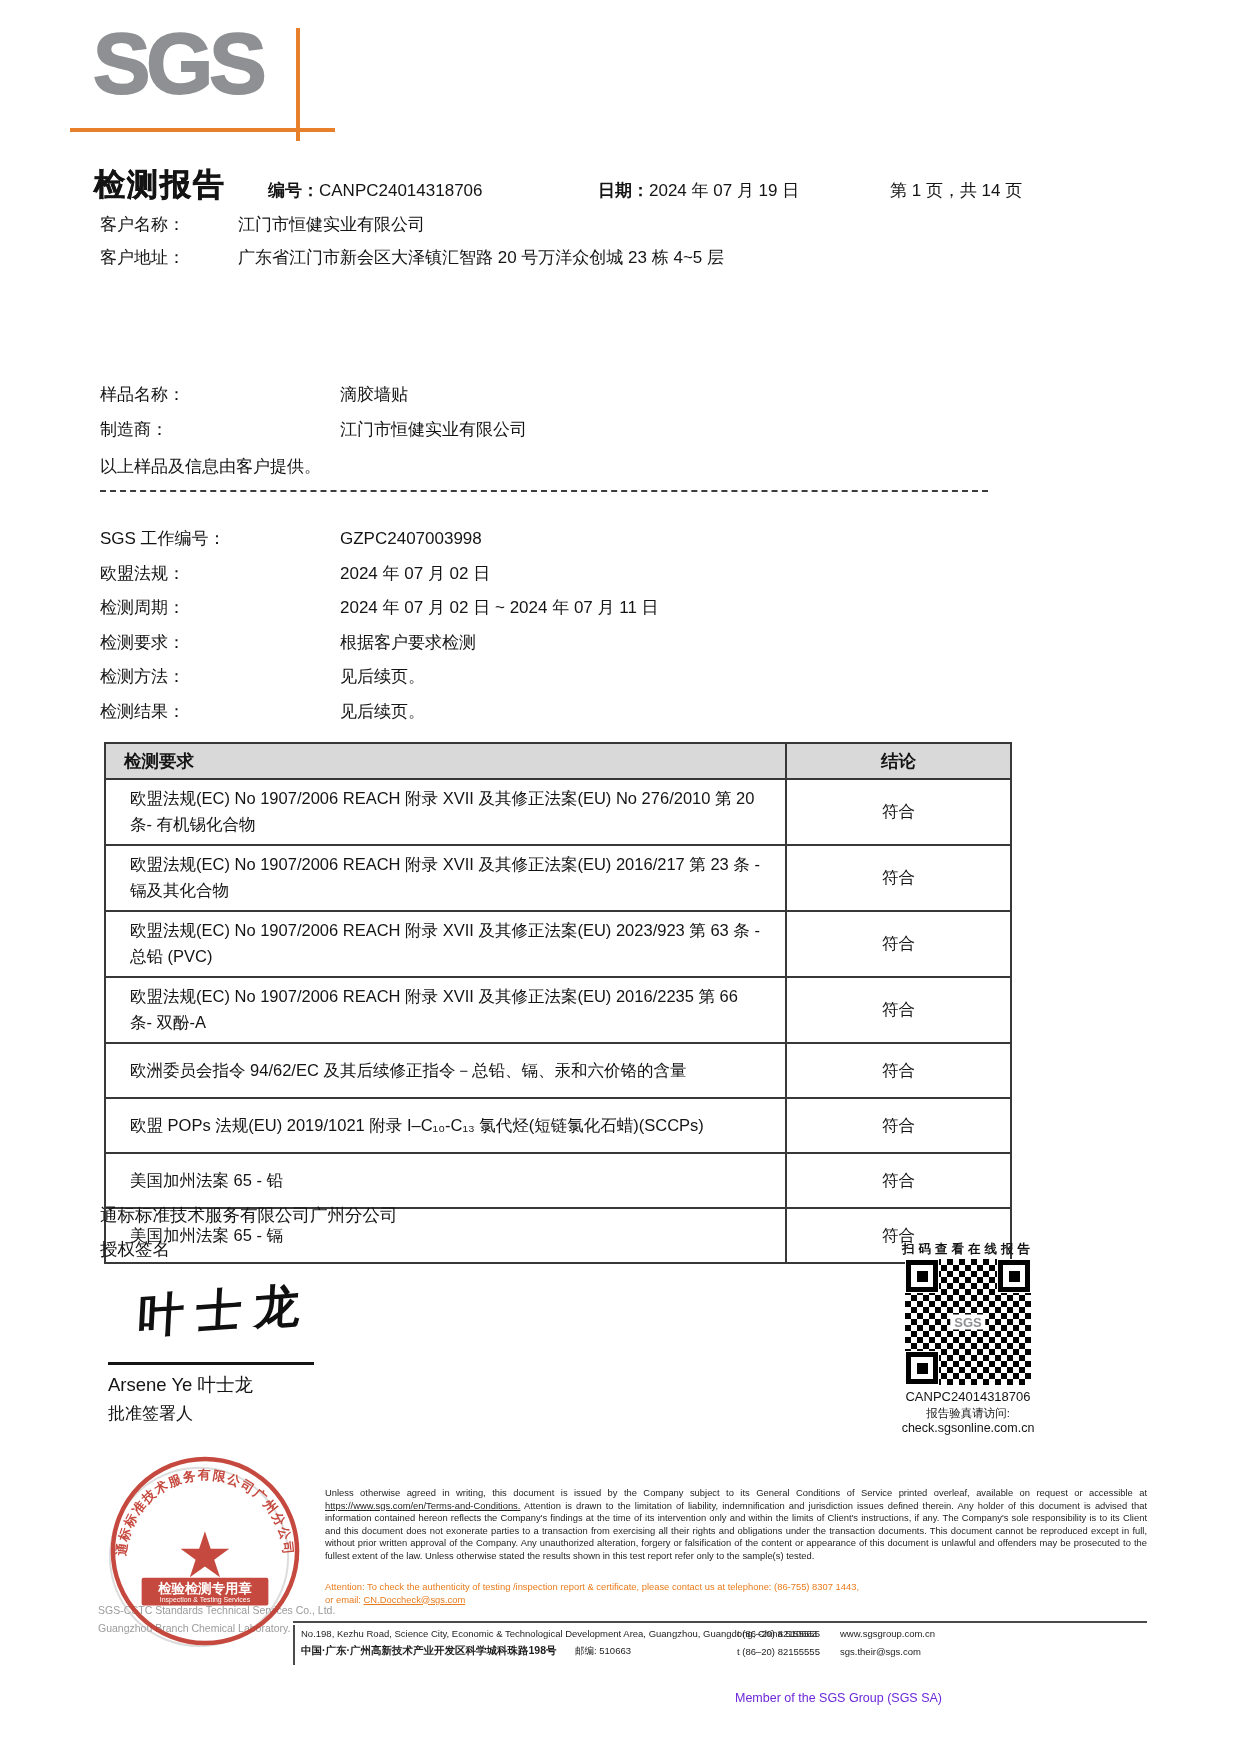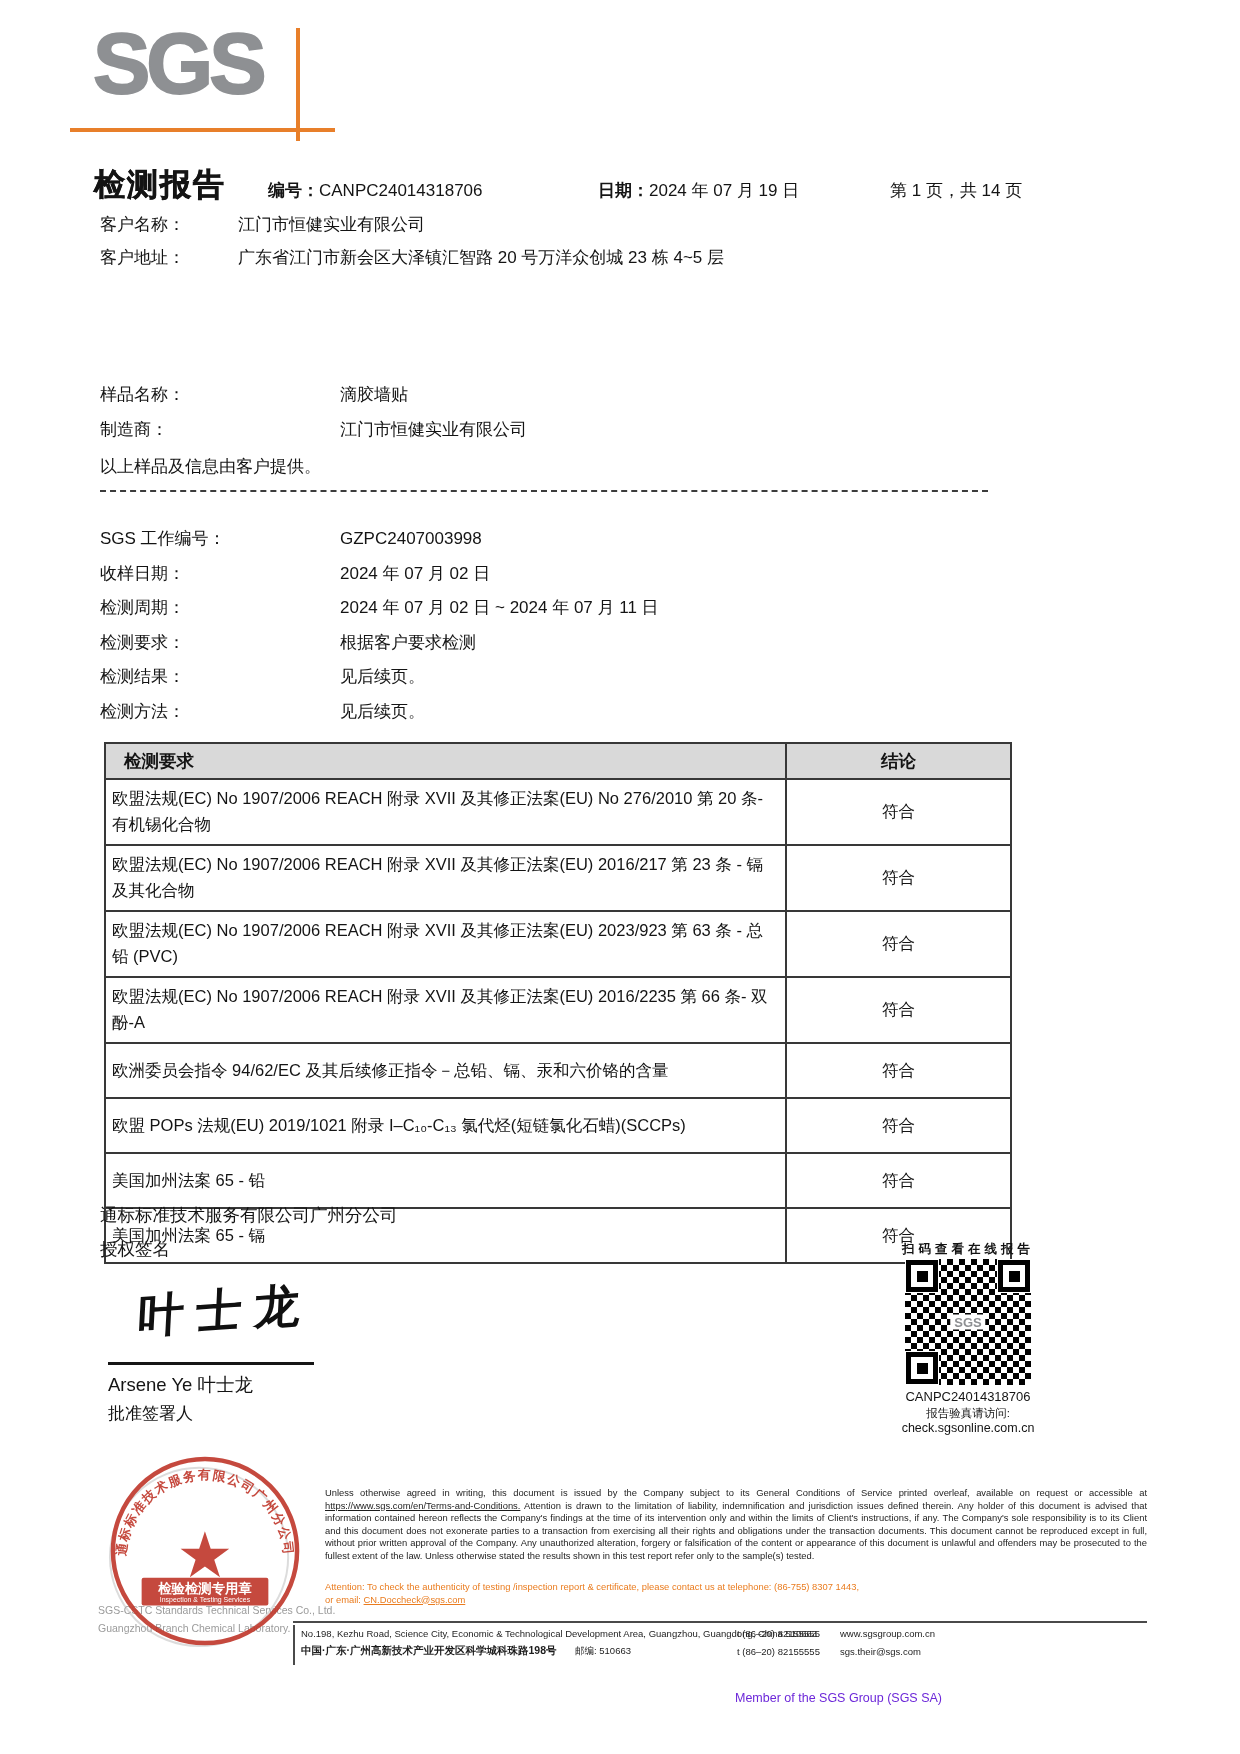--- a/index.html
+++ b/index.html
@@ -35,21 +35,21 @@
   .job-row {height:34.5px;}
   .job-label {display:inline-block; width:240px;}
 
   
   .results {position:absolute; left:104px; top:742px;}
   .results table {border-collapse:collapse; width:906px; table-layout:fixed;}
   .results th, .results td {border:2px solid #383838;}
   .results th {background:#d9d9d9; font-size:17.5px; font-weight:bold; height:30px; padding:2px 18px;}
   .results th.h-req {text-align:left;}
   .results th.h-con {text-align:center;}
-  .results td.req {font-size:16.5px; padding:4px 6px; line-height:1.55; text-align:left;}
+  .results td.req {font-size:16.5px; padding:4px 24px; line-height:1.55; text-align:left;}
   .results td.concl {font-size:16.5px; text-align:center;}
   .results tbody tr:nth-of-type(-n+4) td {height:56px;}
   .results tbody tr:nth-of-type(n+5) td {height:45px;}
 
   
   .sig-company {left:100px; top:1203px; font-size:17.5px;}
   .sig-auth {left:100px; top:1237px; font-size:17.5px;}
   .sig-script {left:138px; top:1280px; font-size:46px; font-weight:bold; letter-spacing:12px;
     font-family:"DejaVu Serif","Liberation Serif",serif;
     transform:rotate(-4deg) skewX(-7deg); color:#101010;}
@@ -125,37 +125,37 @@
 
   <div class="dash-sep"></div>
 
   <div class="job-block">
 
       <div class="job-row">
         <span class="job-label">SGS 工作编号：</span><span class="job-value">GZPC2407003998</span>
       </div>
 
       <div class="job-row">
-        <span class="job-label">收样日期：</span><span class="job-value">2024 年 07 月 02 日</span>
+        <span class="job-label">欧盟法规：</span><span class="job-value">2024 年 07 月 02 日</span>
       </div>
 
       <div class="job-row">
         <span class="job-label">检测周期：</span><span class="job-value">2024 年 07 月 02 日 ~ 2024 年 07 月 11 日</span>
       </div>
 
       <div class="job-row">
         <span class="job-label">检测要求：</span><span class="job-value">根据客户要求检测</span>
       </div>
 
       <div class="job-row">
+        <span class="job-label">检测方法：</span><span class="job-value">见后续页。</span>
+      </div>
+
+      <div class="job-row">
         <span class="job-label">检测结果：</span><span class="job-value">见后续页。</span>
-      </div>
-
-      <div class="job-row">
-        <span class="job-label">检测方法：</span><span class="job-value">见后续页。</span>
       </div>
     </div>
 
   <div class="results">
     <table>
       <colgroup>
           <col style="width:681px">
           <col style="width:225px">
         </colgroup>
       <thead>

